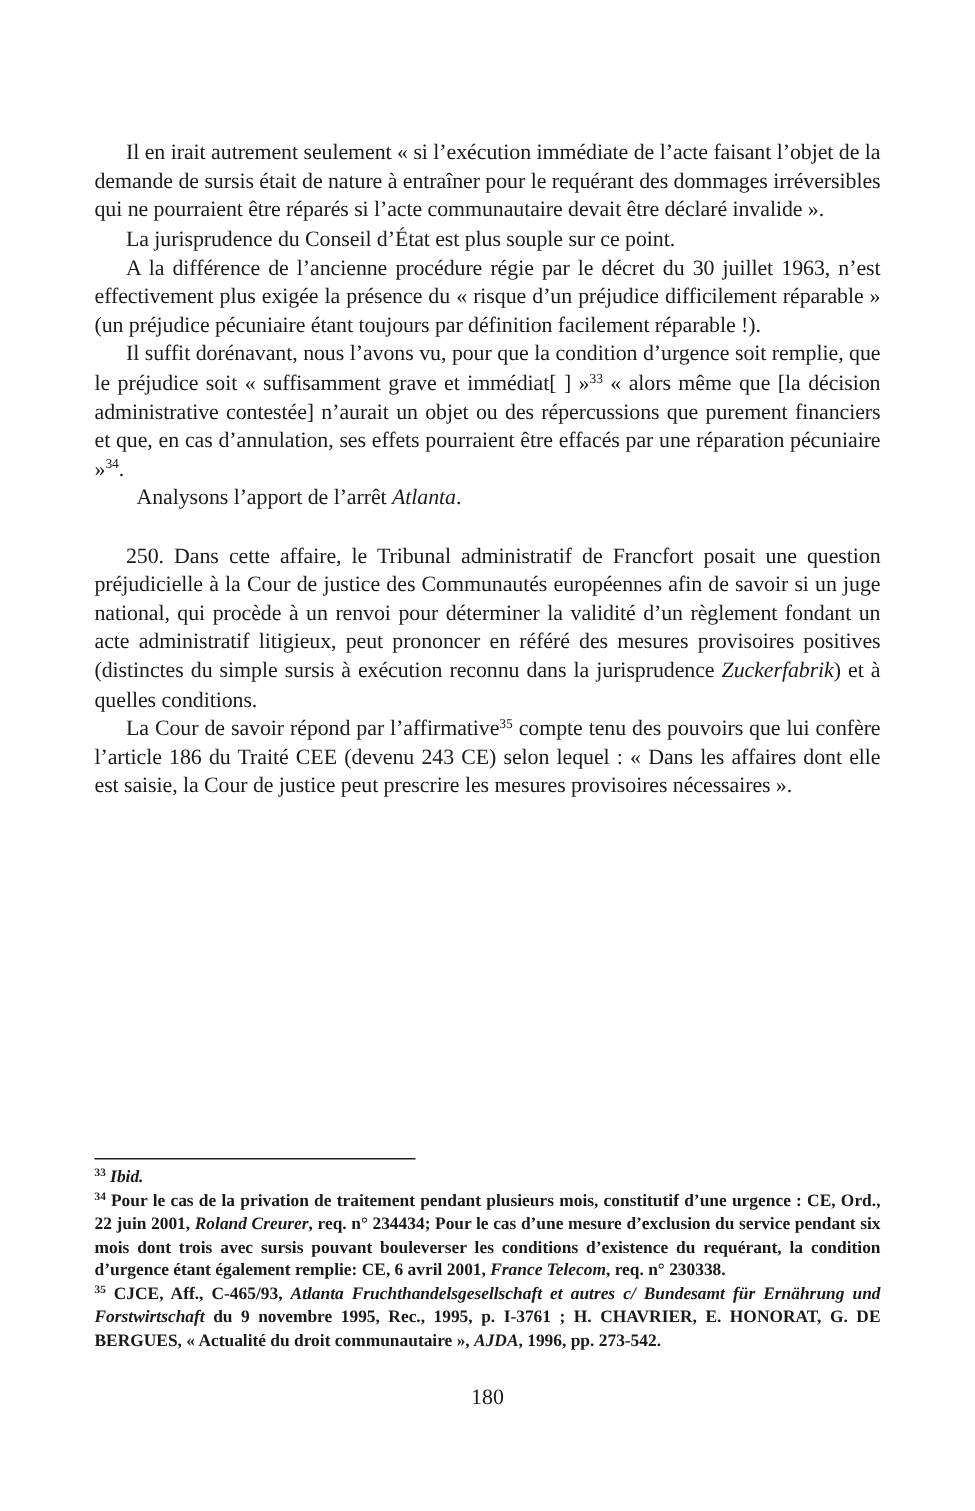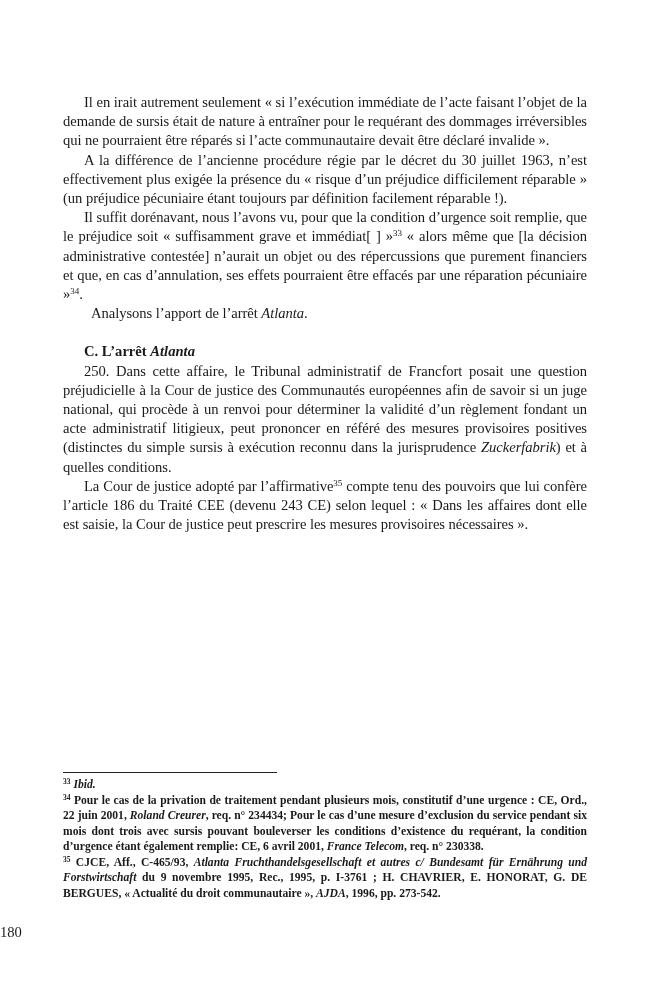--- a/index.html
+++ b/index.html
@@ -74,37 +74,38 @@
     }
     .footnotes sup {
       font-size: 7.5px;
       vertical-align: 4px;
     }
     .page-number {
       position: absolute;
       left: 0;
       width: 650px;
       top: 923px;
+      text-align: center;
       font-size: 14.6px;
       line-height: 19px;
     }
   </style>
 </head>
 <body>
 
 <div class="page body-text">
   <p>Il en irait autrement seulement « si l’exécution immédiate de l’acte faisant l’objet de la demande de sursis était de nature à entraîner pour le requérant des dommages irréversibles qui ne pourraient être réparés si l’acte communautaire devait être déclaré invalide ».</p>
+  <p>La jurisprudence du Conseil d’État est plus souple sur ce point.</p>
   <p>A la différence de l’ancienne procédure régie par le décret du 30 juillet 1963, n’est effectivement plus exigée la présence du « risque d’un préjudice difficilement réparable » (un préjudice pécuniaire étant toujours par définition facilement réparable !).</p>
   <p><span>Il suffit dorénavant, nous l’avons vu, pour que la condition d’urgence soit remplie, que le préjudice soit « suffisamment grave et immédiat[ ] »</span><sup>33</sup><span> « alors même que [la décision administrative contestée] n’aurait un objet ou des répercussions que purement financiers et que, en cas d’annulation, ses effets pourraient être effacés par une réparation pécuniaire »</span><sup>34</sup><span>.</span></p>
   <p class="extra-indent gap-after"><span>Analysons l’apport de l’arrêt </span><em>Atlanta</em><span>.</span></p>
 
-  <h3 class="section-heading"><span>C. L’arrêt </span><em>Atlanta</em></h3>
 
   <p><span>250. Dans cette affaire, le Tribunal administratif de Francfort posait une question préjudicielle à la Cour de justice des Communautés européennes afin de savoir si un juge national, qui procède à un renvoi pour déterminer la validité d’un règlement fondant un acte administratif litigieux, peut prononcer en référé des mesures provisoires positives (distinctes du simple sursis à exécution reconnu dans la jurisprudence </span><em>Zuckerfabrik</em><span>) et à quelles conditions.</span></p>
-  <p><span>La Cour de justice adopté par l’affirmative</span><sup>35</sup><span> compte tenu des pouvoirs que lui confère l’article 186 du Traité CEE (devenu 243 CE) selon lequel : « Dans les affaires dont elle est saisie, la Cour de justice peut prescrire les mesures provisoires nécessaires ».</span></p>
+  <p><span>La Cour de savoir répond par l’affirmative</span><sup>35</sup><span> compte tenu des pouvoirs que lui confère l’article 186 du Traité CEE (devenu 243 CE) selon lequel : « Dans les affaires dont elle est saisie, la Cour de justice peut prescrire les mesures provisoires nécessaires ».</span></p>
 </div>
 
 <div class="footnote-rule"></div>
 
 <div class="footnotes">
   <p><sup>33</sup> <em>Ibid.</em></p>
   <p><sup>34</sup><span> Pour le cas de la privation de traitement pendant plusieurs mois, constitutif d’une urgence : CE, Ord., 22 juin 2001, </span><em>Roland Creurer</em><span>, req. n° 234434; Pour le cas d’une mesure d’exclusion du service pendant six mois dont trois avec sursis pouvant bouleverser les conditions d’existence du requérant, la condition d’urgence étant également remplie: CE, 6 avril 2001, </span><em>France Telecom</em><span>, req. n° 230338.</span></p>
   <p><sup>35</sup><span> CJCE, Aff., C-465/93, </span><em>Atlanta Fruchthandelsgesellschaft et autres c/ Bundesamt für Ernährung und Forstwirtschaft</em><span> du 9 novembre 1995, Rec., 1995, p. I-3761 ; H. CHAVRIER, E. HONORAT, G. DE BERGUES, « Actualité du droit communautaire », </span><em>AJDA</em><span>, 1996, pp. 273-542.</span></p>
 </div>
 

